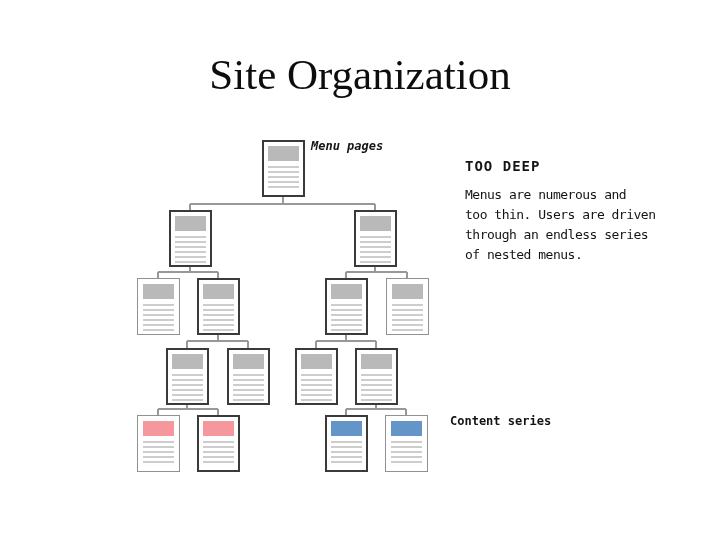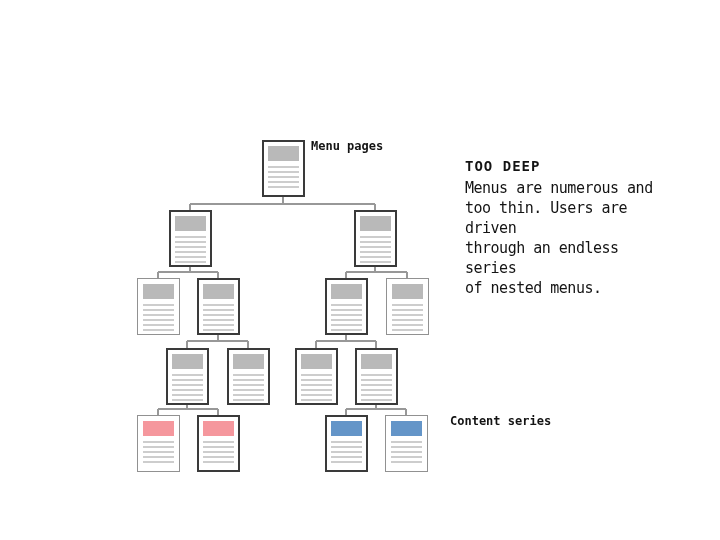--- a/index.html
+++ b/index.html
@@ -29,31 +29,32 @@
     font-size:12px; font-weight:bold; color:#141414;
     white-space:nowrap; letter-spacing:0px;
   }
   #annotation-heading {
     position:absolute; left:465px; top:158px;
     font-family:"DejaVu Sans Mono", monospace;
     font-size:14px; font-weight:bold; color:#141414;
     letter-spacing:1px; white-space:nowrap;
   }
   #annotation-body {
-    position:absolute; left:465px; top:178px; width:210px;
+    position:absolute; left:465px; top:185px; width:210px;
     font-family:"DejaVu Sans Mono", monospace;
-    font-size:15px; font-weight:normal; color:#141414;
+    font-size:13px; font-weight:normal; color:#141414;
     line-height:20px; white-space:pre-line; letter-spacing:-0.5px;
   }
 </style>
 </head>
 <body>
 
 <div id="slide">
 
+  <div id="slide-title">Site Organization</div>
 
   <svg id="connector-layer" width="720" height="540" viewBox="0 0 720 540" shape-rendering="crispEdges">
       <line x1="283" y1="196" x2="283" y2="204" stroke="#989898" stroke-width="1.5"></line>
       <line x1="190" y1="204" x2="375" y2="204" stroke="#989898" stroke-width="1.5"></line>
       <line x1="190" y1="204" x2="190" y2="211" stroke="#989898" stroke-width="1.5"></line>
       <line x1="375" y1="204" x2="375" y2="211" stroke="#989898" stroke-width="1.5"></line>
       <line x1="190" y1="266" x2="190" y2="272" stroke="#989898" stroke-width="1.5"></line>
       <line x1="158" y1="272" x2="218" y2="272" stroke="#989898" stroke-width="1.5"></line>
       <line x1="158" y1="272" x2="158" y2="279" stroke="#989898" stroke-width="1.5"></line>
       <line x1="218" y1="272" x2="218" y2="279" stroke="#989898" stroke-width="1.5"></line>
@@ -205,21 +206,21 @@
       <div class="page light" style="left: 384.5px; top: 415px;">
         <div class="page-header" style="background: rgb(100, 149, 200);"></div>
         <div class="page-line" style="background: rgb(205, 205, 205);"></div>
         <div class="page-line" style="background: rgb(205, 205, 205);"></div>
         <div class="page-line" style="background: rgb(205, 205, 205);"></div>
         <div class="page-line" style="background: rgb(205, 205, 205);"></div>
         <div class="page-line" style="background: rgb(205, 205, 205);"></div>
       </div>
     </div>
 
-  <div class="bitmap-label" id="menu-pages-label" style="left: 311px; top: 139px;">Menu pages</div>
+  <div class="bitmap-label" id="menu-pages-label" style="left: 311px; top: 139px; font-style: italic;">Menu pages</div>
 
   <div class="bitmap-label" id="content-pages-label" style="left: 450px; top: 414px;">Content series</div>
 
   <div id="annotation-heading">TOO DEEP</div>
 
   <div id="annotation-body">Menus are numerous and
 too thin. Users are driven
 through an endless series
 of nested menus.</div>
 

